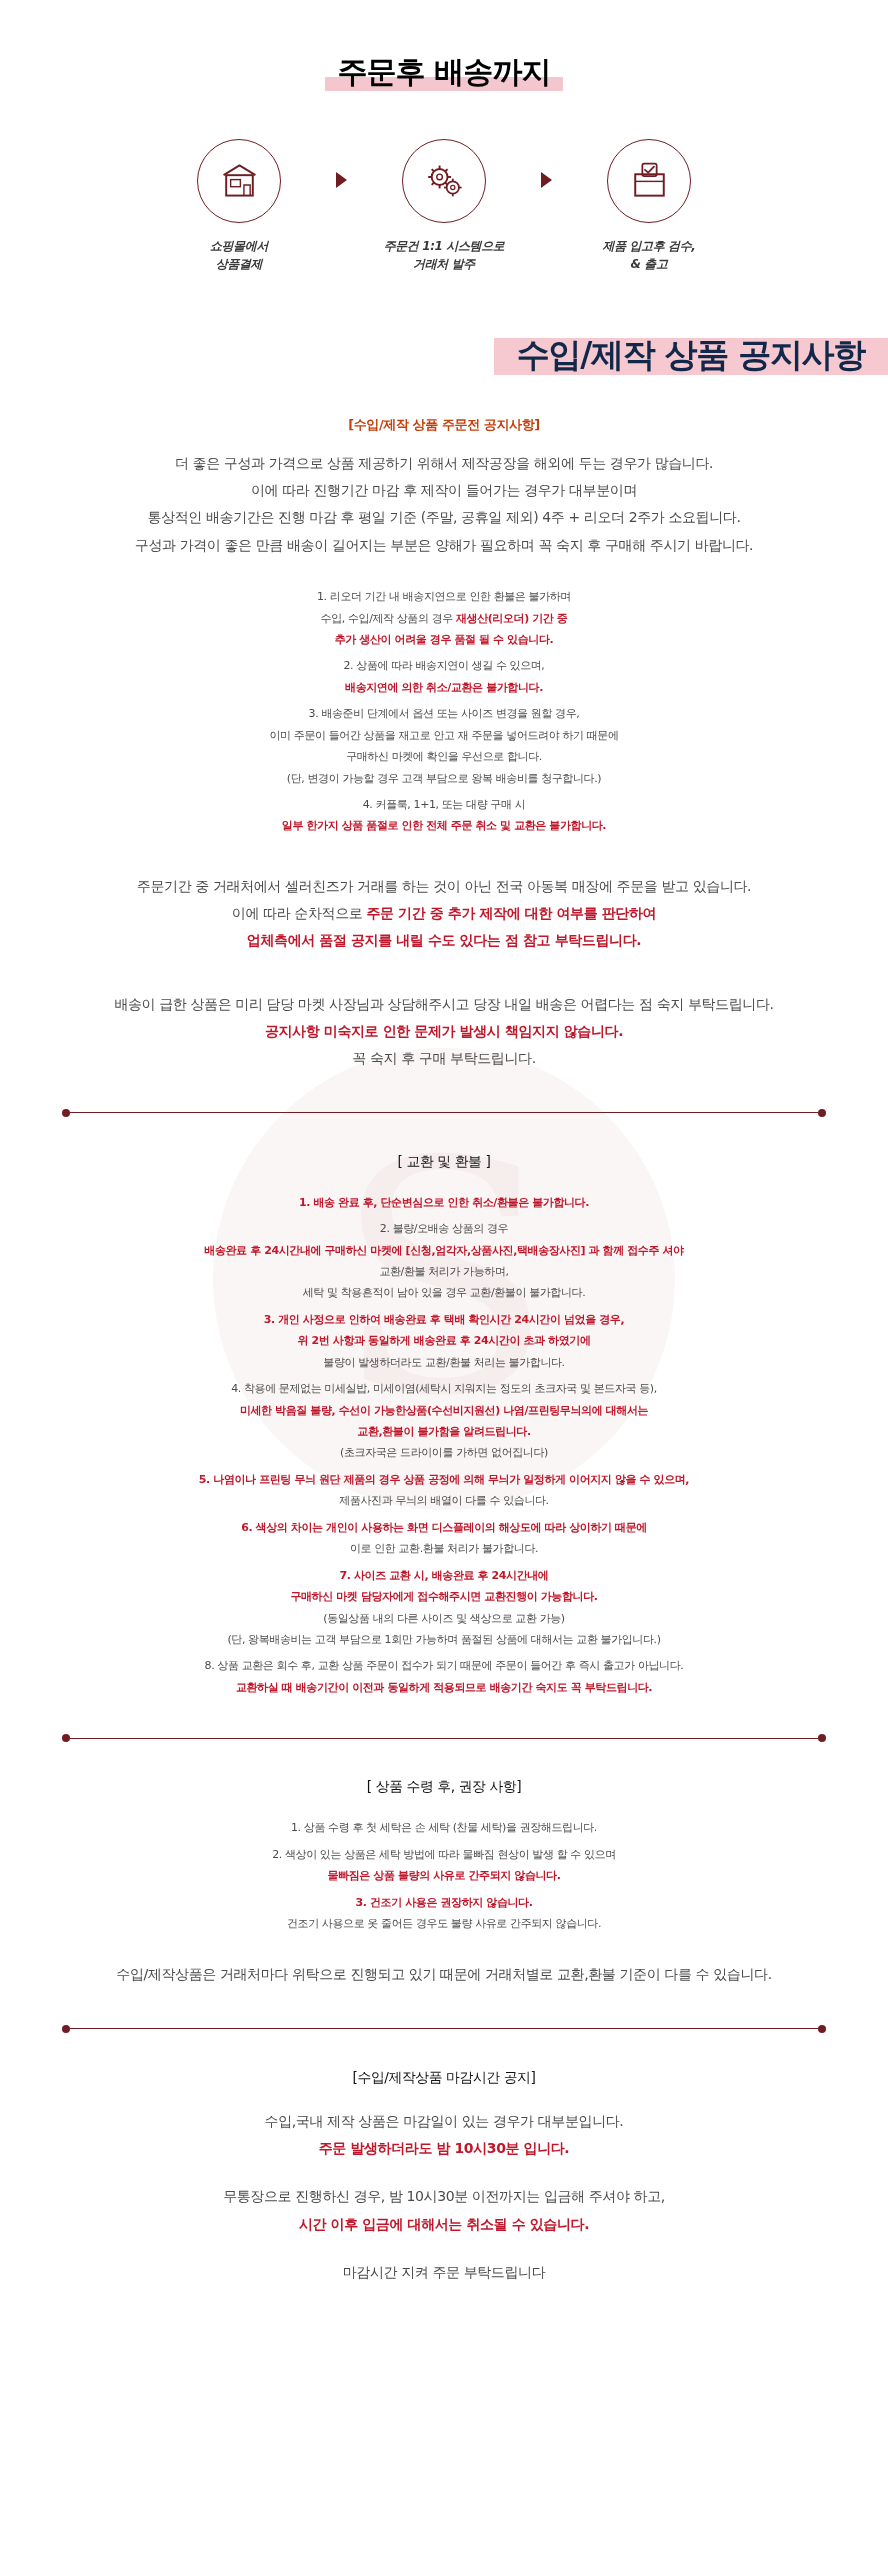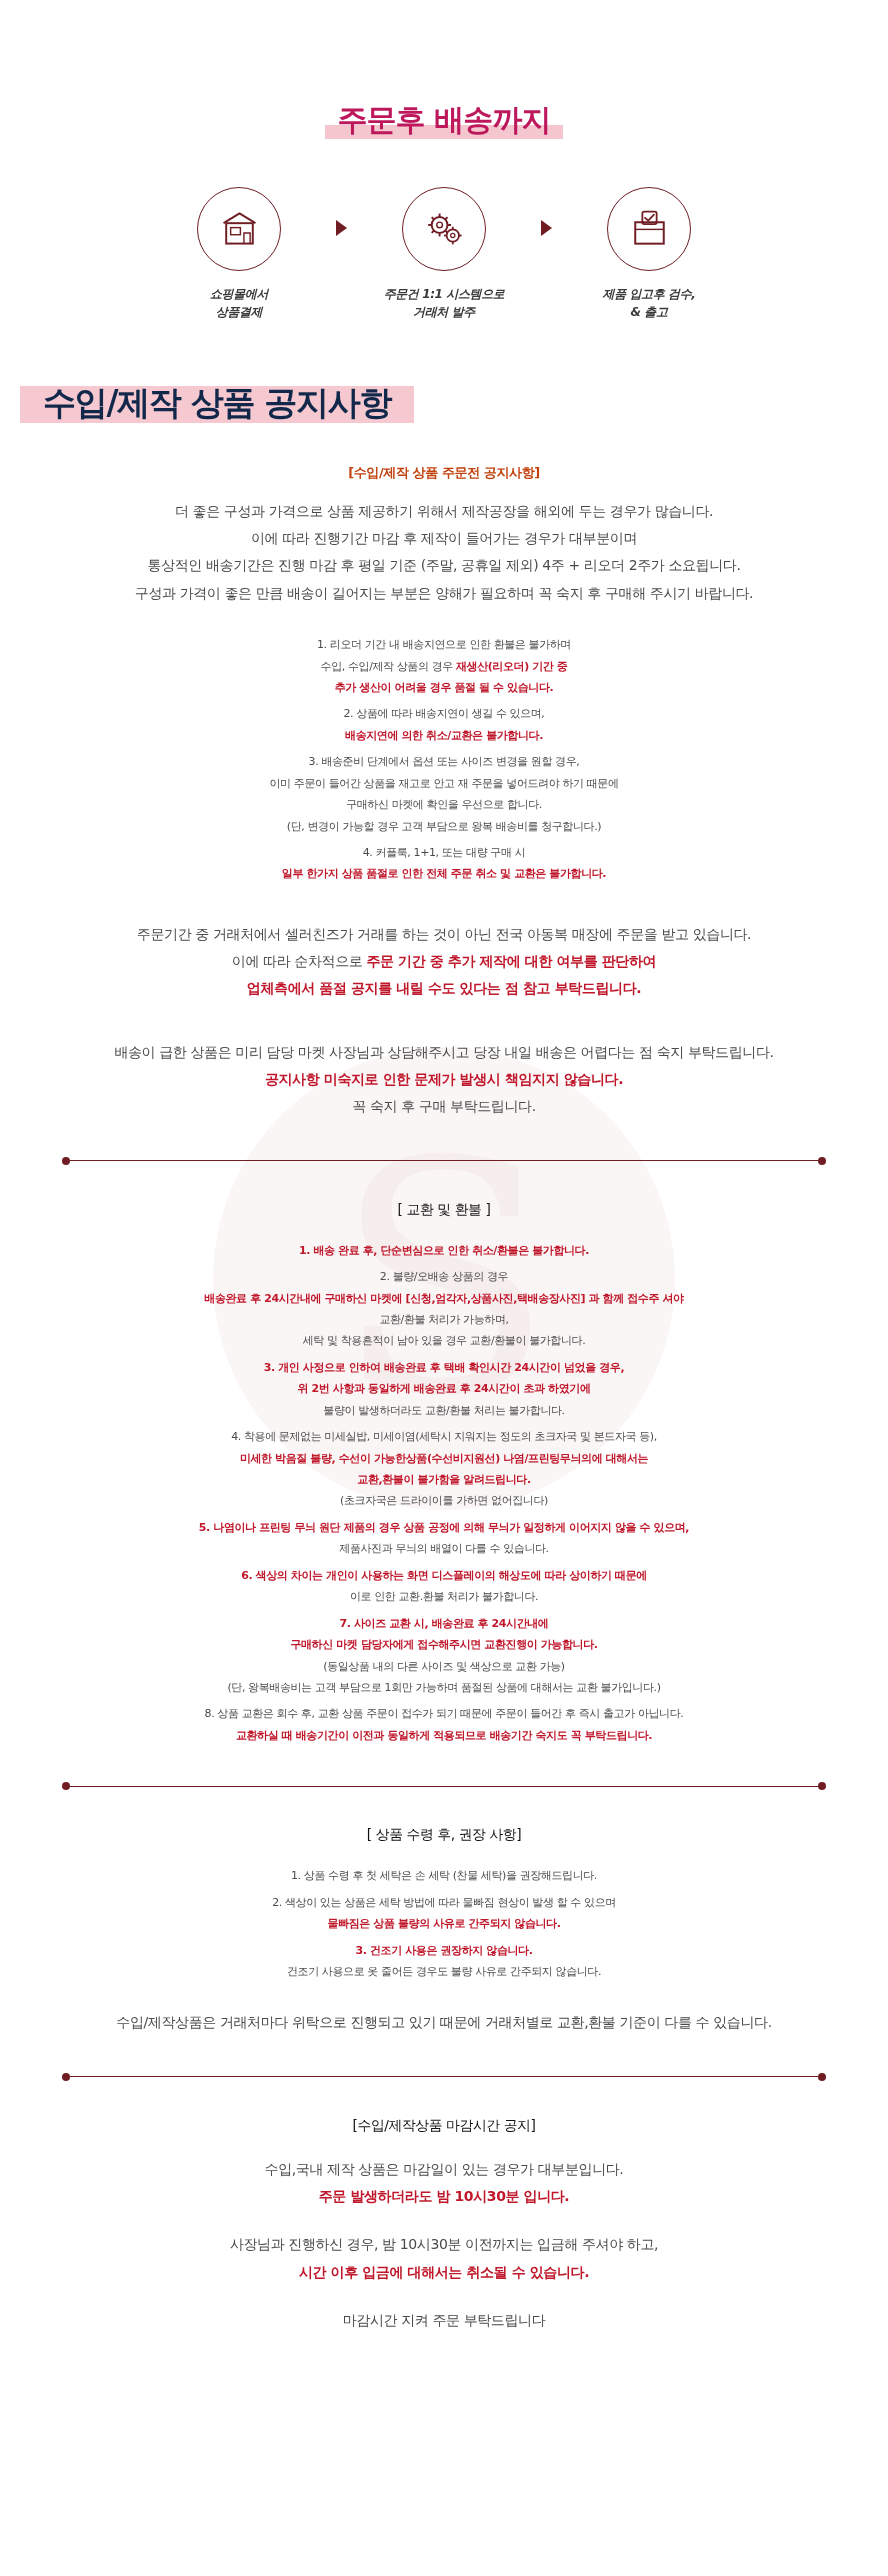--- a/index.html
+++ b/index.html
@@ -41,24 +41,23 @@
   
   .top-title-wrap{
     padding-top:50px;
     text-align:center;
   }
   .top-title{
     display:inline-block;
     position:relative;
     font-size:30px;
     font-weight:bold;
-    color:#be185d;
+    color:#000000;
     letter-spacing:-0.9px;
     padding:1.8px 12.4px 0 12.4px;
-    margin-top:48px;
   }
   .top-title .hl{
     position:absolute;
     left:0;right:0;
     bottom:1.8px;
     height:14px;
     background:#f3c7cd;
     z-index:-1;
   }
 
@@ -102,22 +101,21 @@
   .arrow .tri{
     width:0;height:0;
     border-left:11.5px solid #6f1d22;
     border-top:8px solid transparent;
     border-bottom:8px solid transparent;
   }
 
   
   .banner-wrap{
     margin-top:55px;
-    text-align:left;
-    padding-left:20px;
+    text-align:right;
   }
   .banner{
     display:inline-block;
     position:relative;
     padding:5.3px 23px 1.8px 23px;
     font-size:33px;
     font-weight:bold;
     color:#12284a;
     letter-spacing:-1.3px;
   }
@@ -438,21 +436,21 @@
       <div class="sp-24"></div>
 
       <div class="p">
         <span>수입,국내 제작 상품은 마감일이 있는 경우가 대부분입니다.</span><br>
         <span class="red bold">주문 발생하더라도 밤 10시30분 입니다.</span>
       </div>
 
       <div class="sp-24"></div>
 
       <div class="p">
-        <span>사장님과 진행하신 경우, 밤 10시30분 이전까지는 입금해 주셔야 하고,</span><br>
+        <span>무통장으로 진행하신 경우, 밤 10시30분 이전까지는 입금해 주셔야 하고,</span><br>
         <span class="red bold">시간 이후 입금에 대해서는 취소될 수 있습니다.</span>
       </div>
 
       <div class="sp-24"></div>
 
       <div class="p">마감시간 지켜 주문 부탁드립니다</div>
     </div>
 
     <div class="sp-40"></div>
     <div class="sp-40"></div>

